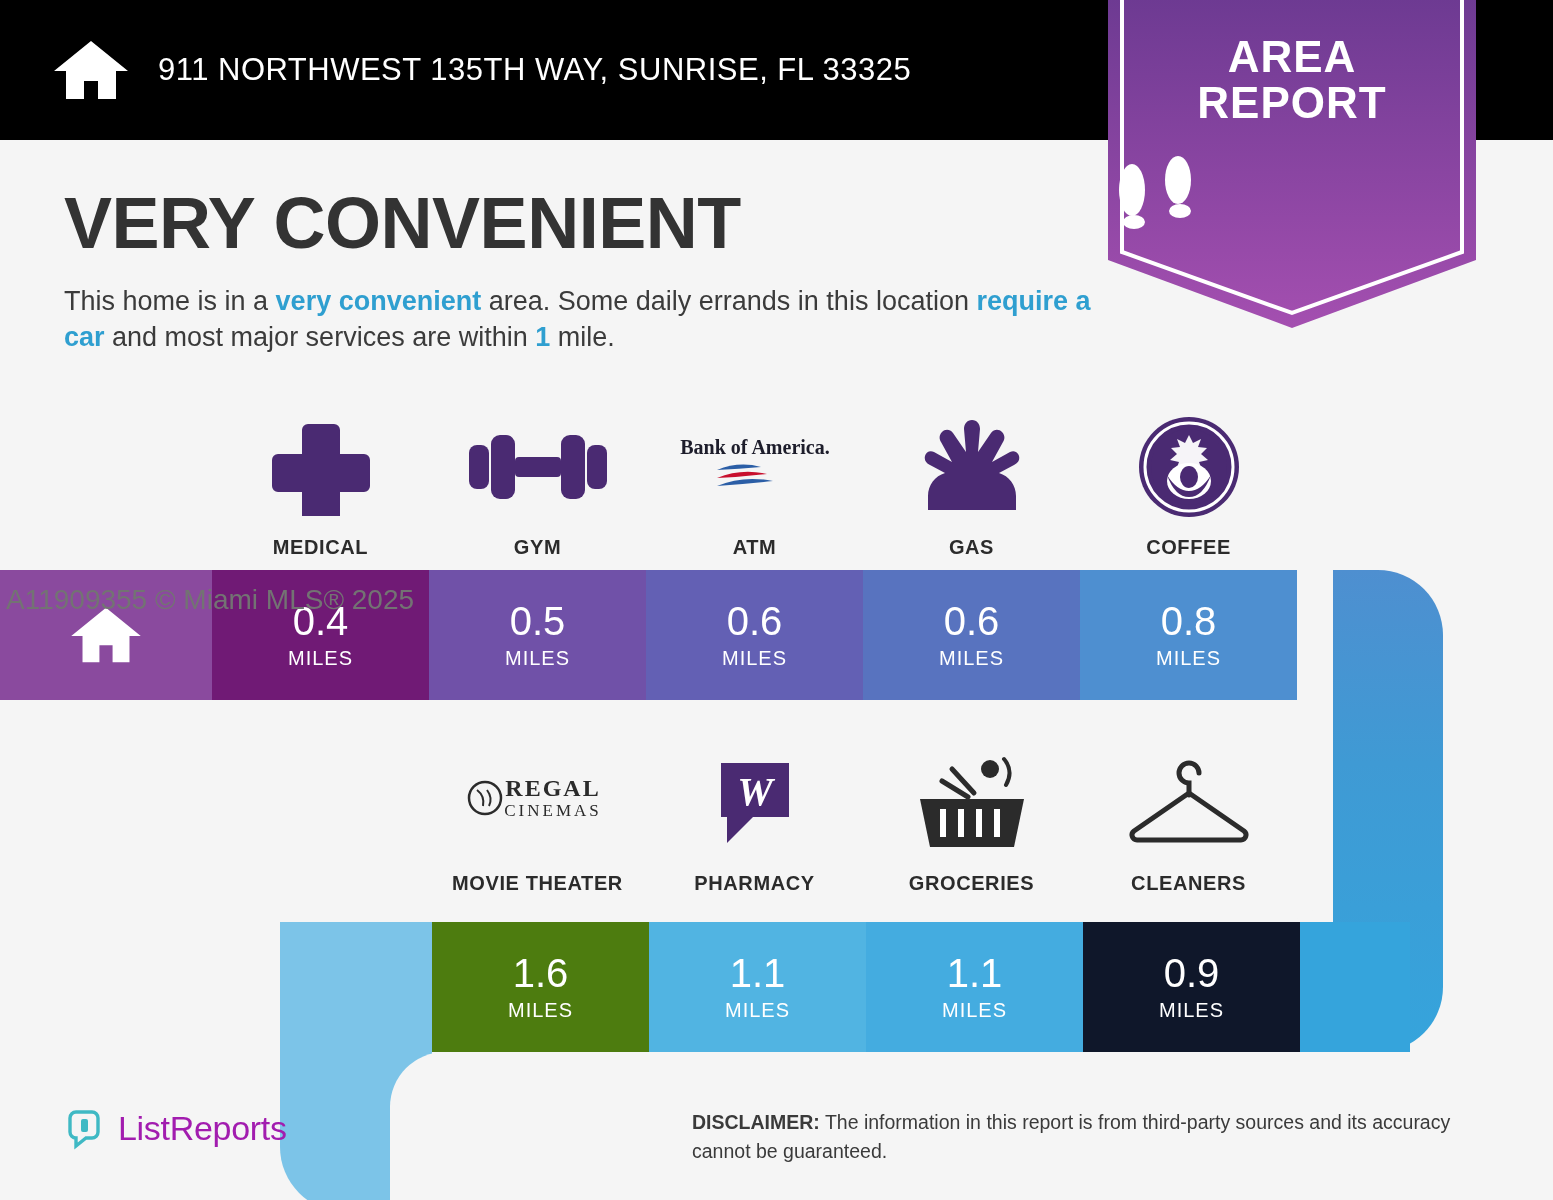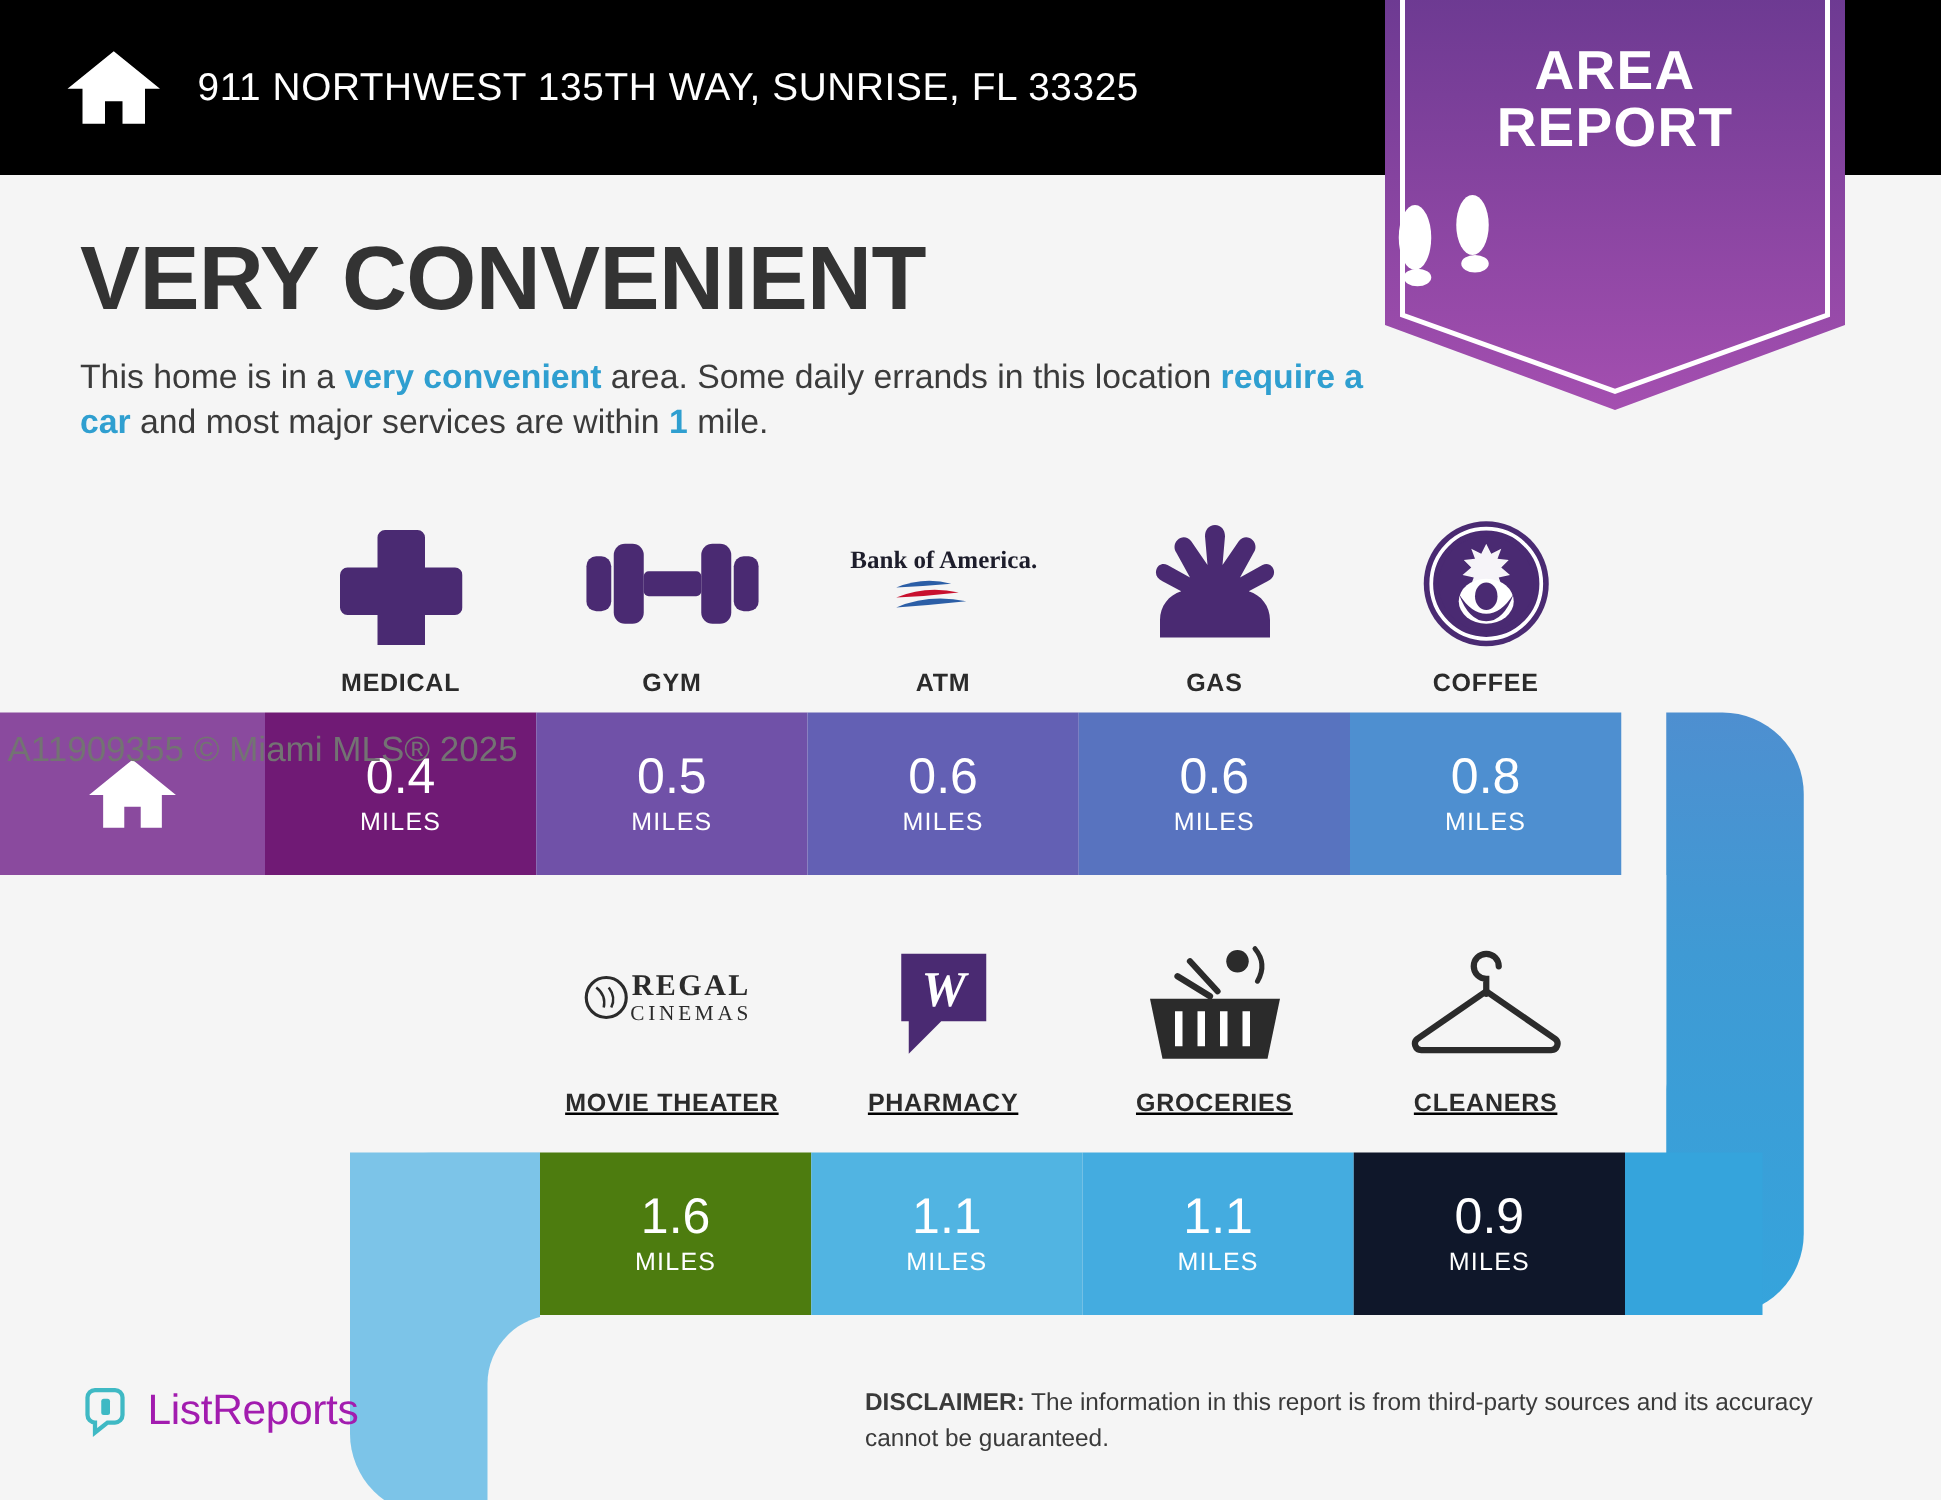--- a/index.html
+++ b/index.html
@@ -102,21 +102,20 @@
     left: 212px;
     width: 1190px;
     display: flex;
   }
   .row2-icons {
     position: absolute;
     top: 748px;
     left: 429px;
     width: 975px;
     display: flex;
-    text-decoration: underline;
   }
   .cell {
     width: 217px;
     text-align: center;
   }
   .cell .glyph {
     height: 110px;
     display: flex;
     align-items: center;
     justify-content: center;

